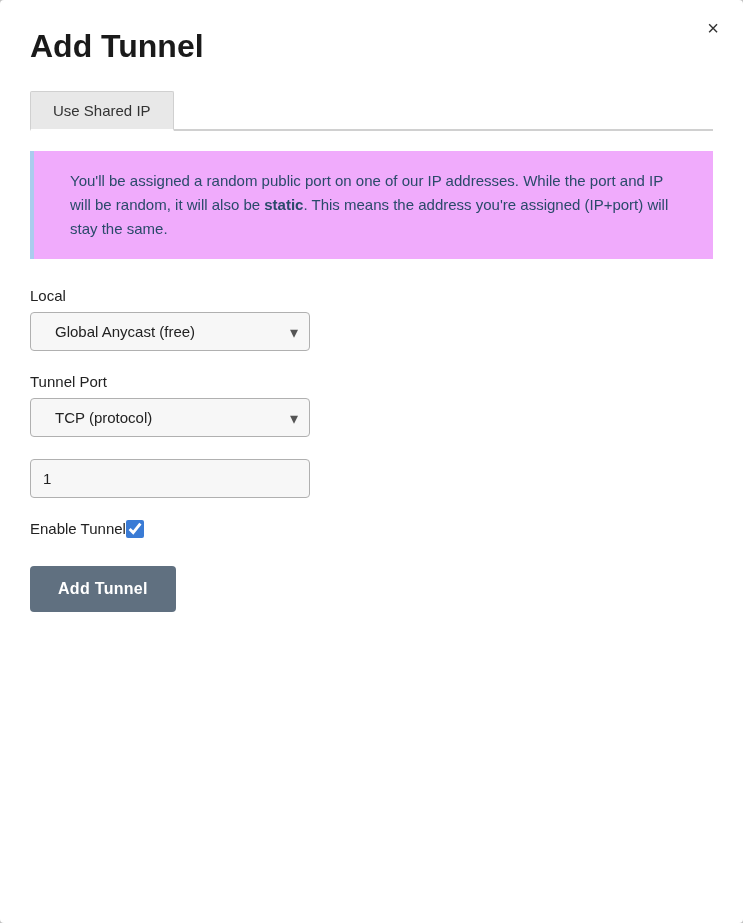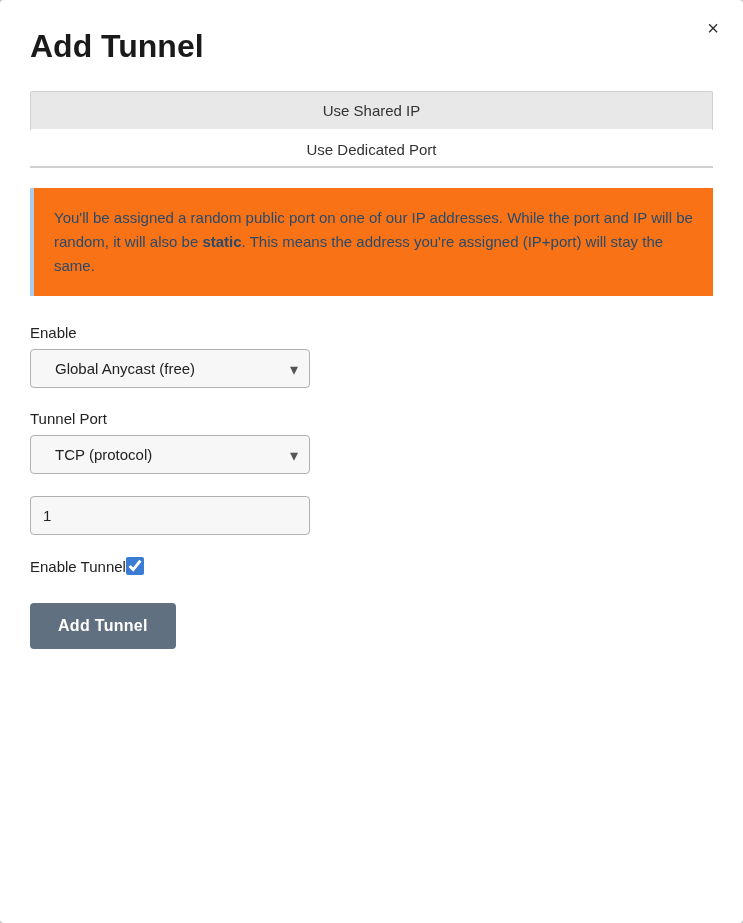--- a/index.html
+++ b/index.html
@@ -43,21 +43,20 @@
       font-size: 32px;
       font-weight: 700;
       color: #1a1a1a;
       margin-bottom: 24px;
     }
 
     .tabs {
       display: flex;
       border-bottom: 2px solid #d0d0d0;
       margin-bottom: 4px;
-      flex-direction: column;
     }
 
     .tab {
       padding: 10px 22px;
       cursor: pointer;
       font-size: 15px;
       color: #333;
       border: none;
       background: none;
       white-space: nowrap;
@@ -68,23 +67,23 @@
 
     .tab.active {
       background: #e8e8e8;
       border: 1px solid #d0d0d0;
       border-bottom: 2px solid #ffffff;
       font-weight: 400;
       border-radius: 2px 2px 0 0;
     }
 
     .info-box {
-      background: #f97316;
+      background: #f0abfc;
       border-left: 4px solid #aaccee;
-      padding: 18px 20px;
+      padding: 18px 36px;
       margin-top: 20px;
       margin-bottom: 28px;
       font-size: 15px;
       color: #2a4a6a;
       line-height: 1.6;
     }
 
     .info-box strong {
       font-weight: 700;
     }
@@ -142,21 +141,21 @@
       -webkit-appearance: none;
       cursor: pointer;
     }
 
     .form-input {
       display: block;
     }
 
     .checkbox-row {
       display: flex;
-      align-items: center;
+      align-items: flex-start;
       margin-bottom: 28px;
     }
 
     .checkbox-label {
       font-size: 15px;
       color: #222;
     }
 
     .checkbox-input {
       width: 18px;
@@ -181,29 +180,28 @@
 <body>
 
 <div class="modal">
 
   <button class="close-btn">×</button>
 
   <h1 class="modal-title">Add Tunnel</h1>
 
   <div class="tabs">
     <button class="tab active">Use Shared IP</button>
-    <button class="tab">Use Dedicated Port</button>
   </div>
 
   <div class="info-box">
     <span>You'll be assigned a random public port on one of our IP addresses. While the port and IP will be random, it will also be </span><strong>static</strong><span>. This means the address you're assigned (IP+port) will stay the same.</span>
   </div>
 
   <div class="form-group">
-    <label class="form-label">Enable</label>
+    <label class="form-label">Local</label>
     <div class="select-wrapper">
       <select>
         <option>Global Anycast (free)</option>
         <option>US East</option>
         <option>US West</option>
         <option>EU West</option>
         <option>Asia Pacific</option>
       </select>
     </div>
   </div>

